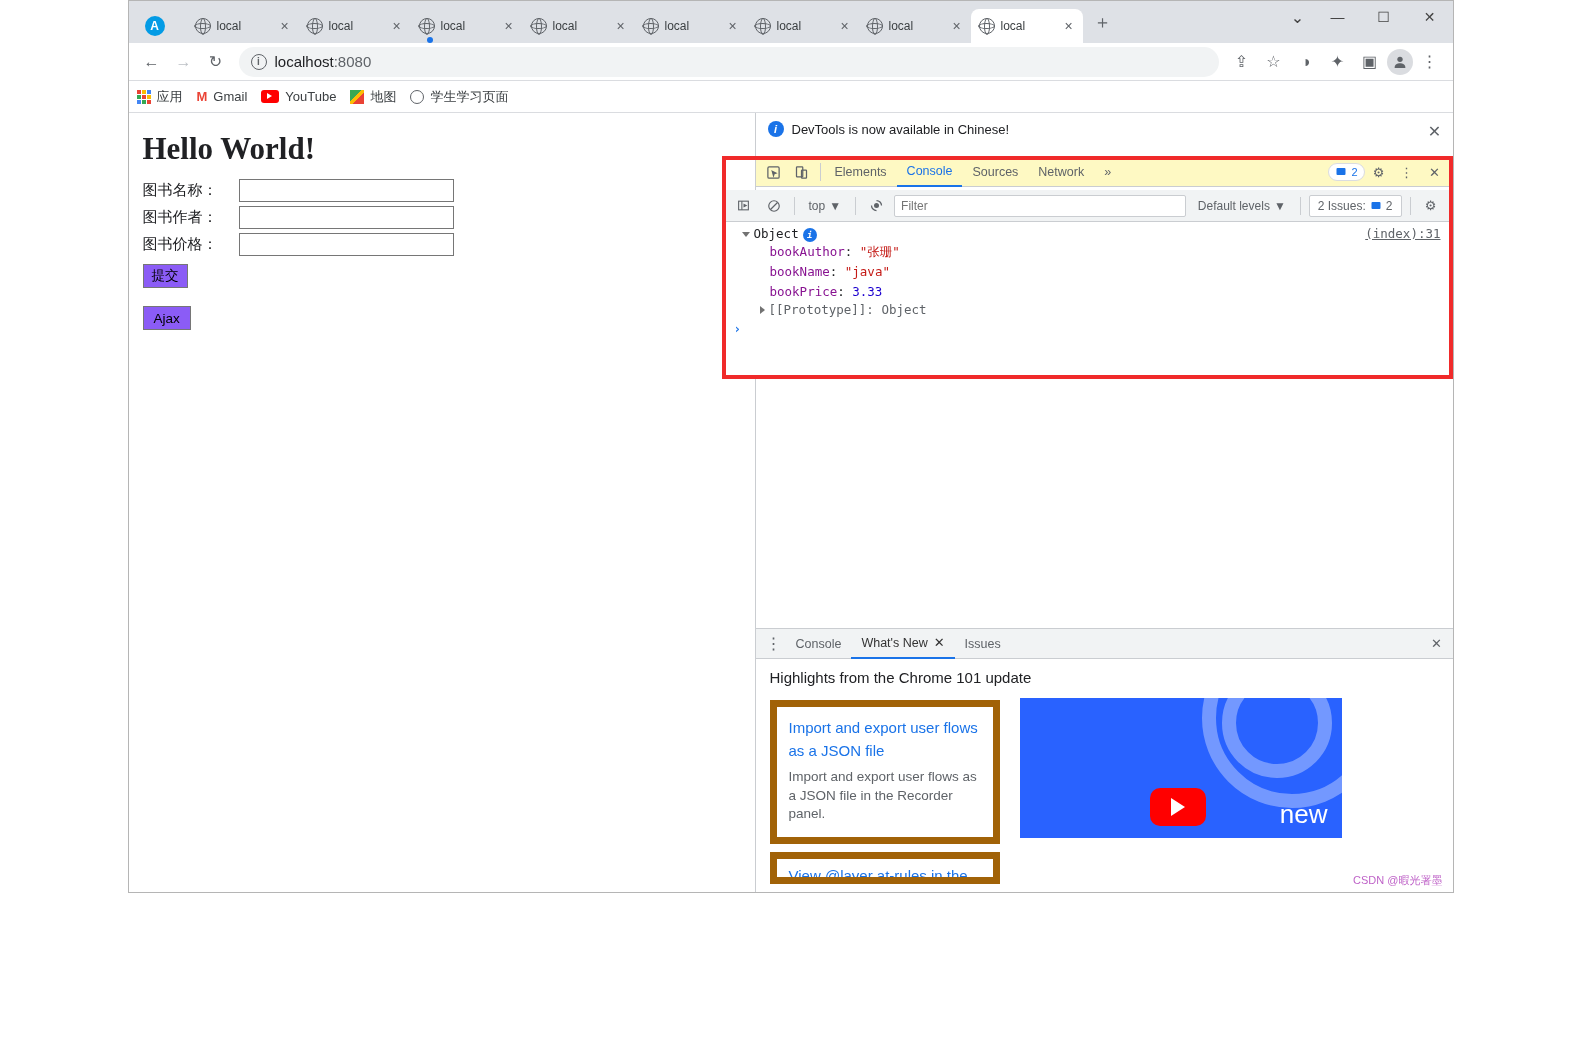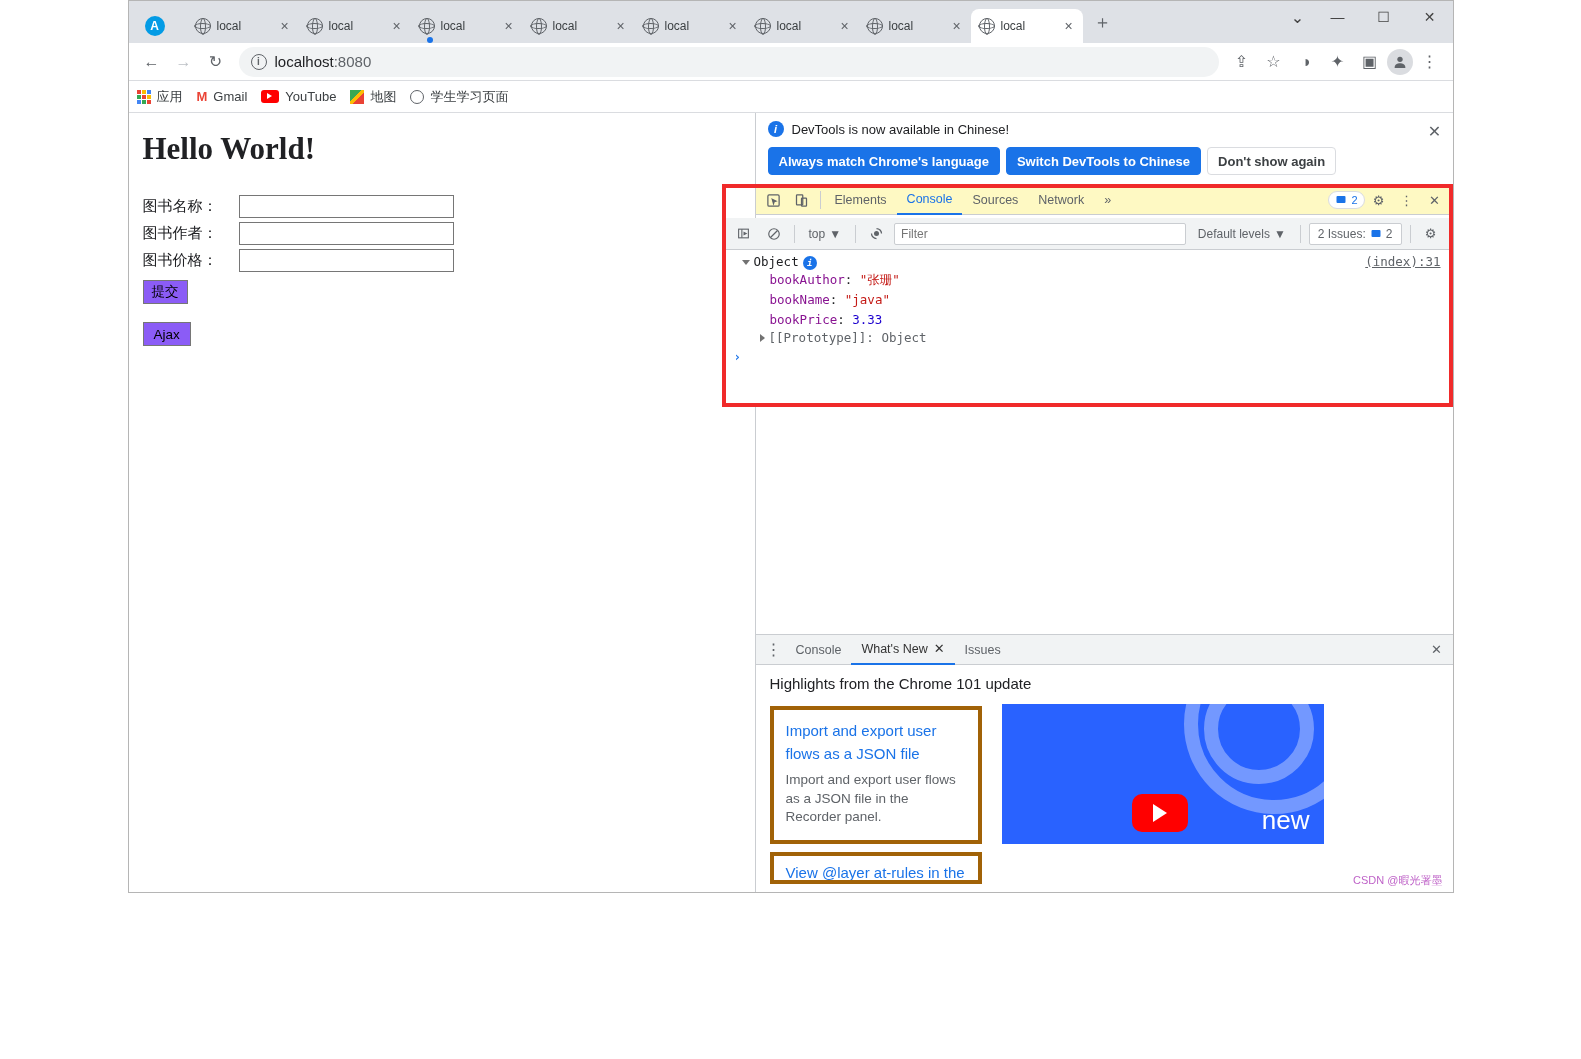--- a/index.html
+++ b/index.html
@@ -40,21 +40,21 @@
   .apps-ico span { width:4px;height:4px;}
   .apps-ico span:nth-child(1){background:#ea4335}.apps-ico span:nth-child(2){background:#fbbc04}.apps-ico span:nth-child(3){background:#4285f4}.apps-ico span:nth-child(4){background:#34a853}.apps-ico span:nth-child(5){background:#ea4335}.apps-ico span:nth-child(6){background:#fbbc04}.apps-ico span:nth-child(7){background:#4285f4}.apps-ico span:nth-child(8){background:#34a853}.apps-ico span:nth-child(9){background:#ea4335}
   .gm-ico { font-weight:bold; }
   .gm-ico .r{color:#ea4335}
   .yt-ico { width:18px;height:13px;background:#ff0000;border-radius:3px;position:relative;}
   .yt-ico::after{content:"";position:absolute;left:6px;top:3px;border-left:5px solid #fff;border-top:3.5px solid transparent;border-bottom:3.5px solid transparent;}
   .map-ico { width:14px;height:14px;background:linear-gradient(135deg,#34a853 40%,#fbbc04 40%,#fbbc04 60%,#ea4335 60%);position:relative;}
   
   .content { flex:1; display:flex; background:#fff; min-height:0;}
   .page { width:627px; padding:12px 14px; border-right:1px solid #cacdd1; overflow:auto;}
-  .page h1 { font-size:31px; font-weight:bold; margin:6px 0 28px; font-family:"Times New Roman",serif;}
+  .page h1 { font-size:31px; font-weight:bold; margin:6px 0 12px; font-family:"Times New Roman",serif;}
   .form-row { display:flex; align-items:center; gap:14px; margin-bottom:4px; font-size:15px; font-family:"Times New Roman","Microsoft YaHei",serif;}
   .form-row label { min-width:82px; }
   .form-row input { width:215px; height:23px; border:1px solid #767676; background:#fff; padding:2px 4px;}
   .btn { height:24px; padding:2px 8px; background:#8b5cf6; border:1px solid #767676; font-size:13.5px; font-family:inherit; cursor:pointer; margin-top:4px;}
   .btn.ajax { margin-top:18px; padding:3px 10px;}
   
   .devtools { flex:1; display:flex; flex-direction:column; background:#fff; min-width:0;}
   .dt-banner { background:#fff; padding:8px 10px 10px 12px; color:#202124; position:relative; border-bottom:1px solid #cacdd1;}
   .dt-banner .line1 { display:flex; align-items:center; gap:8px; margin-bottom:10px;}
   .dt-banner .info-i { width:16px;height:16px;border-radius:50%;background:#1a73e8;color:#fff;display:flex;align-items:center;justify-content:center;font-size:11px;font-weight:bold;font-style:italic;}
@@ -97,21 +97,21 @@
   .drawer { border-top:1px solid #cacdd1; display:flex; flex-direction:column; }
   .drawer-tabs { height:30px; display:flex; align-items:center; padding:0 6px; gap:0; background:#f1f3f4; border-bottom:1px solid #cacdd1; position:relative;}
   .drawer-tabs .menu { width:24px;text-align:center;color:#5f6368;cursor:pointer;font-size:16px;}
   .drawer-tabs .t { padding:0 10px; height:30px; display:flex;align-items:center;gap:6px;color:#5f6368;font-size:12.5px;cursor:pointer;}
   .drawer-tabs .t.active { color:#333; border-bottom:2px solid #1a73e8;}
   .drawer-tabs .t .x { font-size:13px;}
   .drawer-tabs .close { position:absolute; right:6px; width:20px;height:20px;display:flex;align-items:center;justify-content:center;color:#5f6368;cursor:pointer;}
   .drawer-body { padding:10px 14px 8px; }
   .drawer-body h4 { margin:0 0 14px; font-weight:400; font-size:15px; color:#202124;}
   .cards-row { display:flex; gap:20px; }
-  .card { width:212px; border:4px solid #a16207; padding:10px 12px 14px; }
+  .card { width:230px; border:7px solid #a16207; padding:10px 12px 14px; }
   .card .ctitle { color:#1a73e8; font-size:15px; margin-bottom:6px; line-height:1.5;}
   .card .cdesc { color:#5f6368; font-size:13.5px; line-height:1.35;}
   .card.cut { height:32px; overflow:hidden; padding:6px 12px;}
   .promo { width:322px; height:140px; background:#2962ff; position:relative; overflow:hidden; margin-top:-2px;}
   .promo .ring1,.promo .ring2{ position:absolute; border-radius:50%; border:14px solid rgba(255,255,255,.35);}
   .promo .ring1{ width:180px;height:180px; right:-40px; top:-70px;}
   .promo .ring2{ width:110px;height:110px; right:10px; top:-30px;}
   .promo .yt { position:absolute; width:56px;height:38px;background:#ff0000;border-radius:10px;left:130px;bottom:12px;display:flex;align-items:center;justify-content:center;}
   .promo .yt::after{content:"";border-left:14px solid #fff;border-top:9px solid transparent;border-bottom:9px solid transparent;}
   .promo .new { position:absolute; right:14px; bottom:8px; color:#fff; font-size:26px; font-weight:300;}
@@ -251,25 +251,20 @@
       </div>
       <button class="btn">提交</button><br>
       <button class="btn ajax">Ajax</button>
     </div>
 
     <div class="devtools">
       <div class="dt-banner">
         <div class="line1">
           <span class="info-i">i</span>
           <span>DevTools is now available in Chinese!</span>
-        </div>
-        <div class="btns">
-          <span class="dt-btn blue">Always match Chrome's language</span>
-          <span class="dt-btn blue">Switch DevTools to Chinese</span>
-          <span class="dt-btn plain">Don't show again</span>
         </div>
         <div class="bx">✕</div>
       </div>
 
       <div class="dt-tabbar">
         <div class="ic">
             <svg width="15" height="15" viewBox="0 0 24 24" fill="none" stroke="#5f6368" stroke-width="2">
               <rect x="3" y="3" width="18" height="18" rx="2"></rect>
               <path d="M10 10l6 3-3 1-1 3z" fill="#5f6368"></path>
             </svg>

